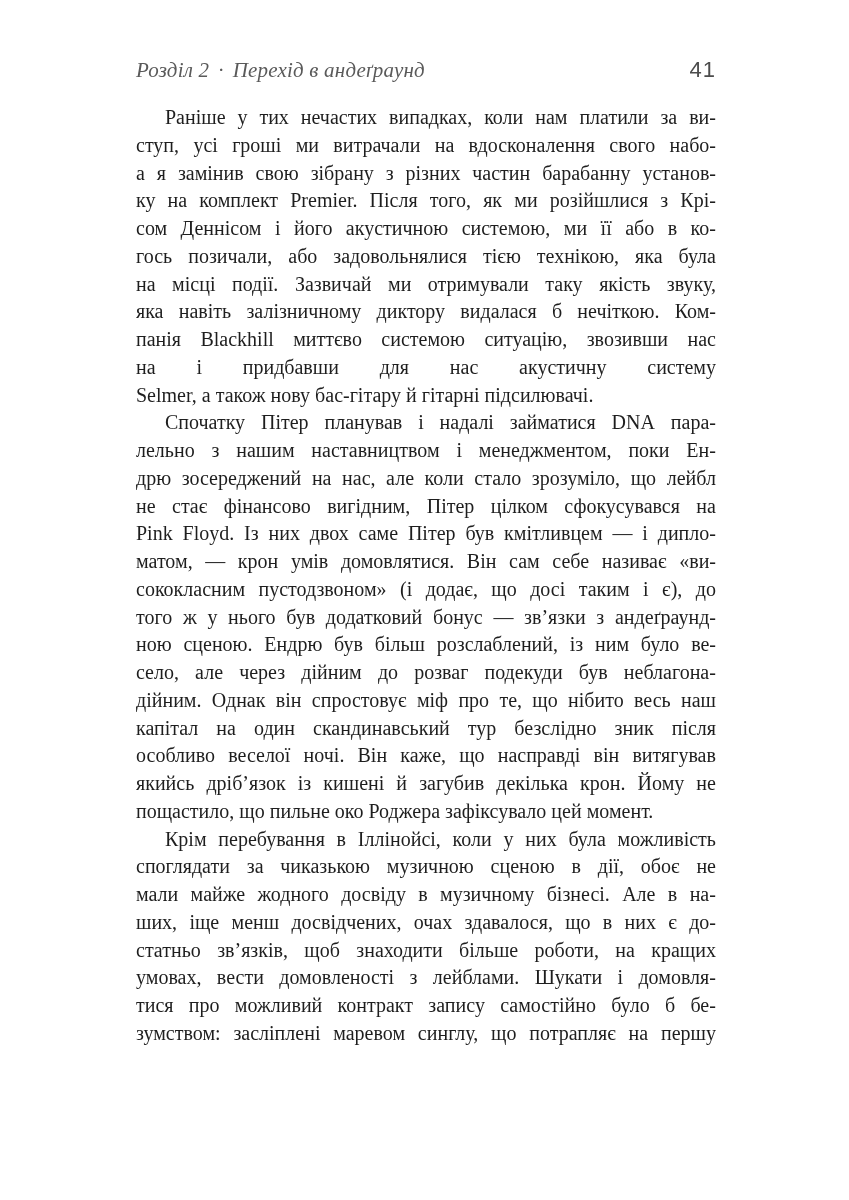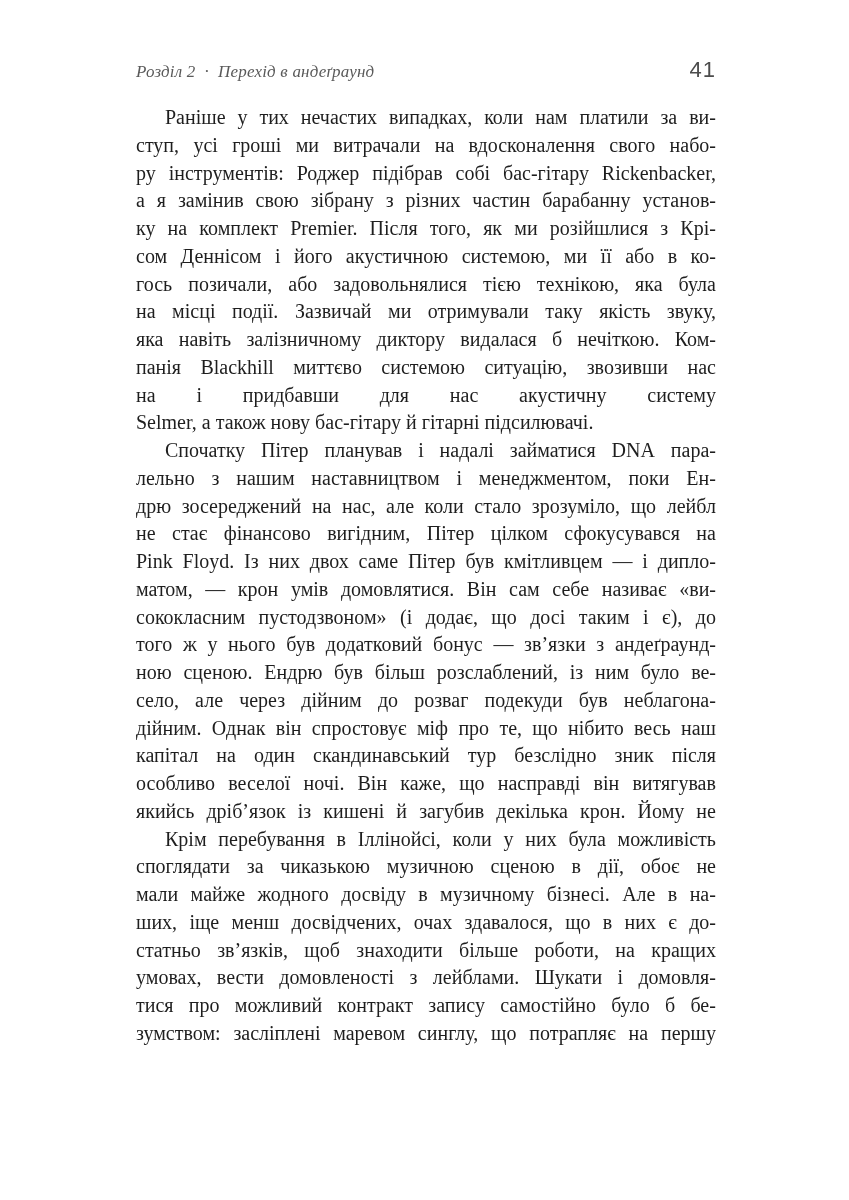--- a/index.html
+++ b/index.html
@@ -19,21 +19,21 @@
     position: absolute;
     left: 136px;
     top: 57px;
     width: 580px;
     display: flex;
     justify-content: space-between;
     align-items: baseline;
   }
   .chapter {
     font-style: italic;
-    font-size: 17px;
+    font-size: 21px;
     color: #5a5a5a;
     letter-spacing: 0.2px;
     white-space: nowrap;
   }
   .chapter .sep {
     display: inline-block;
     margin: 0 9px;
   }
   .pagenum {
     font-family: "Liberation Sans", sans-serif;
@@ -97,29 +97,20 @@
           <span>усі</span>
           <span>гроші</span>
           <span>ми</span>
           <span>витрачали</span>
           <span>на</span>
           <span>вдосконалення</span>
           <span>свого</span>
           <span>набо-</span>
         </div>
         <div class="line just">
-          <span>ру</span>
-          <span>інструментів:</span>
-          <span>Роджер</span>
-          <span>підібрав</span>
-          <span>собі</span>
-          <span>бас-гітару</span>
-          <span>Rickenbacker,</span>
-        </div>
-        <div class="line just">
           <span>а</span>
           <span>я</span>
           <span>замінив</span>
           <span>свою</span>
           <span>зібрану</span>
           <span>з</span>
           <span>різних</span>
           <span>частин</span>
           <span>барабанну</span>
           <span>установ-</span>
@@ -357,20 +348,21 @@
           <span>дріб’язок</span>
           <span>із</span>
           <span>кишені</span>
           <span>й</span>
           <span>загубив</span>
           <span>декілька</span>
           <span>крон.</span>
           <span>Йому</span>
           <span>не</span>
         </div>
+        <div class="line">пощастило, що пильне око Роджера зафіксувало цей момент.</div>
       </div>
       <div class="paragraph">
         <div class="line first just">
           <span>Крім</span>
           <span>перебування</span>
           <span>в</span>
           <span>Іллінойсі,</span>
           <span>коли</span>
           <span>у</span>
           <span>них</span>

